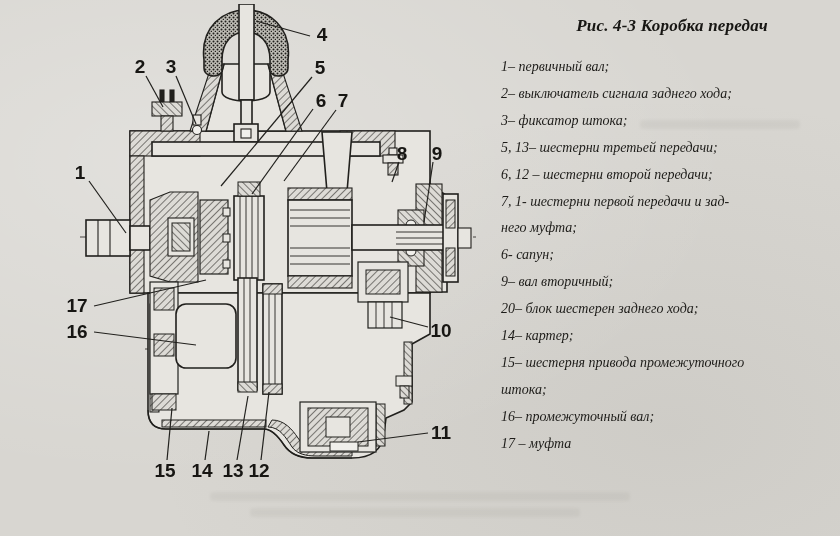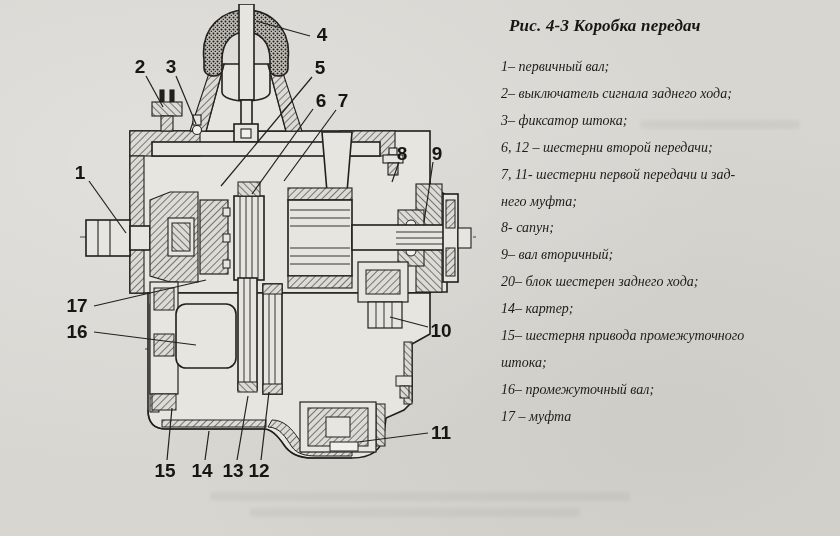--- a/index.html
+++ b/index.html
@@ -21,21 +21,21 @@
     background:#8a887f;opacity:0.10;filter:blur(1.5px);
     pointer-events:none;
   }
   #diagram-svg{position:absolute;left:0;top:4px;}
 
   .legend{
     position:absolute;left:501px;top:12px;width:334px;color:#1d1c19;
   }
   .legend-title{
     font-weight:bold;font-style:italic;font-size:17px;
-    text-align:left;letter-spacing:0.2px;margin:4px 0 18px 8px;
+    text-align:center;letter-spacing:0.2px;margin:4px 0 18px 8px;
     color:#171613;
   }
   .legend-line{
     font-style:italic;font-size:14px;line-height:26.9px;
     white-space:nowrap;color:#1d1c19;
   }
   .callout-num{
     font-family:"Liberation Sans", sans-serif;
     font-weight:bold;font-size:19px;fill:#171613;
   }
@@ -251,24 +251,25 @@
           <text x="77" y="301" text-anchor="middle" dominant-baseline="central" class="callout-num" stroke="none">17</text>
         </g>
     </g>
   </svg>
 
   <div class="legend">
     <div class="legend-title">Рис. 4-3  Коробка передач</div>
     <div class="legend-line">1– первичный вал;</div>
     <div class="legend-line">2– выключатель сигнала заднего хода;</div>
     <div class="legend-line">3– фиксатор штока;</div>
+    <div class="legend-line">5, 13– шестерни третьей передачи;</div>
     <div class="legend-line">6, 12 – шестерни второй передачи;</div>
-    <div class="legend-line">7, 11- шестерни первой передачи и зад-</div>
+    <div class="legend-line">7, 1- шестерни первой передачи и зад-</div>
     <div class="legend-line">него муфта;</div>
-    <div class="legend-line">8- сапун;</div>
+    <div class="legend-line">6- сапун;</div>
     <div class="legend-line">9– вал вторичный;</div>
     <div class="legend-line">20– блок шестерен заднего хода;</div>
     <div class="legend-line">14– картер;</div>
     <div class="legend-line">15– шестерня привода промежуточного</div>
     <div class="legend-line">штока;</div>
     <div class="legend-line">16– промежуточный вал;</div>
     <div class="legend-line">17 – муфта</div>
   </div>
 
   <div class="ghost" style="left:210px;top:492px;width:420px;"></div>

